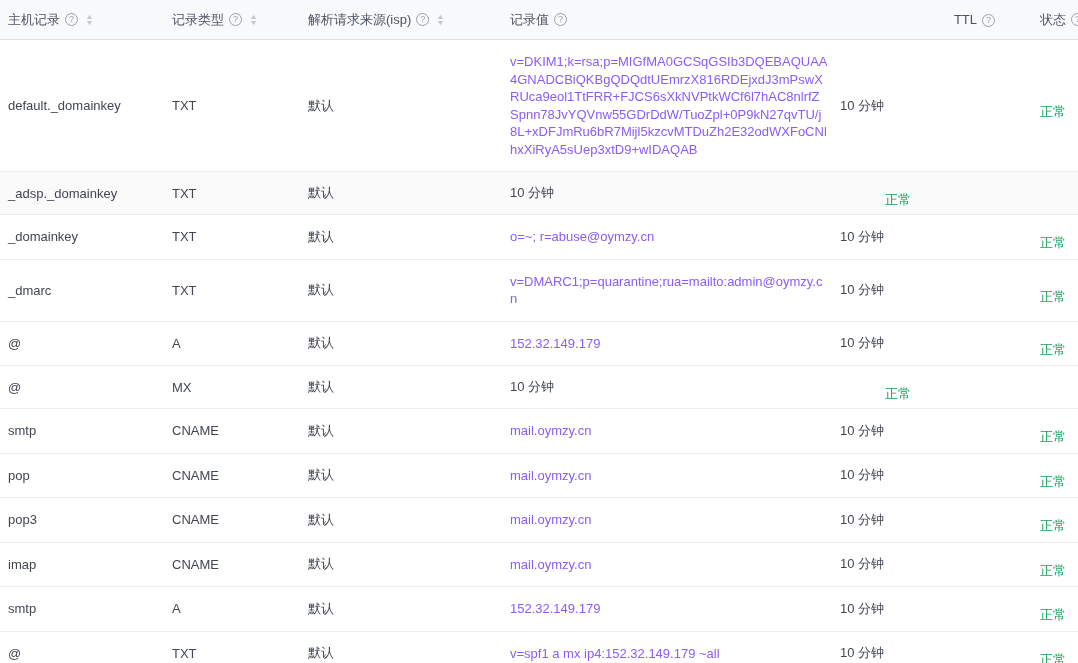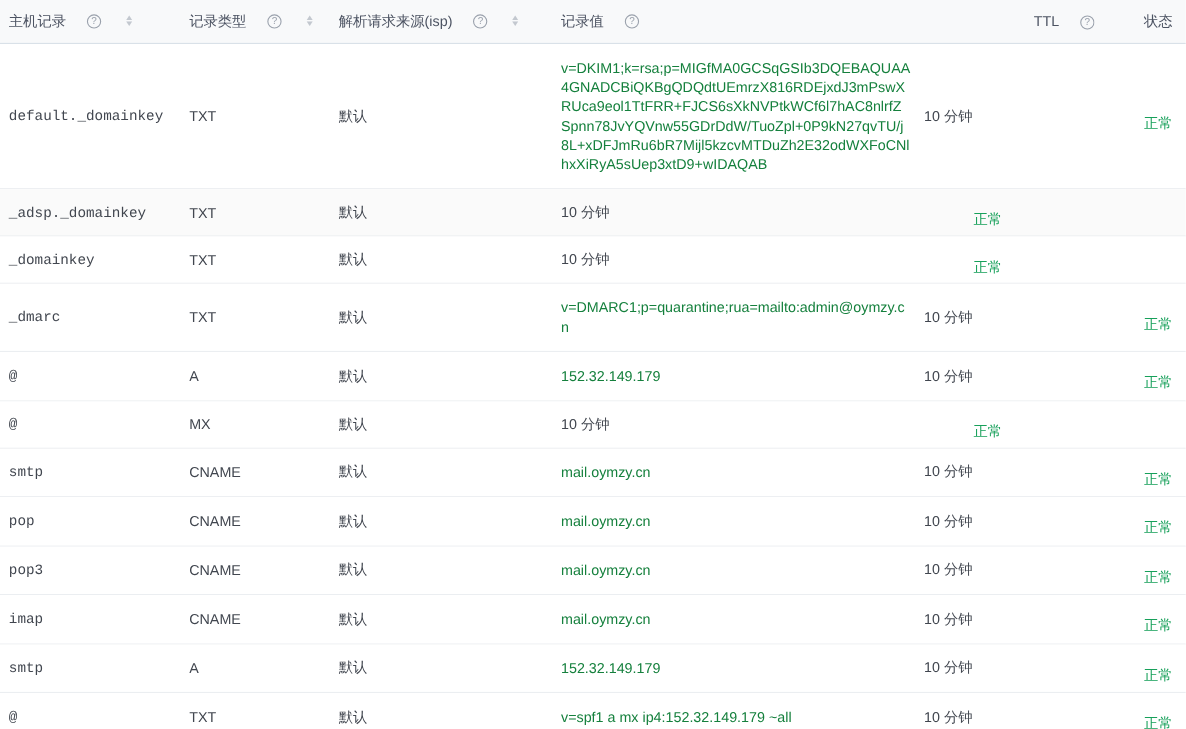--- a/index.html
+++ b/index.html
@@ -14,21 +14,21 @@
   .thead {
     display: grid;
     grid-template-columns: 172px 136px 202px 330px 155px 83px;
     height: 40px;
     align-items: center;
     background: #f8f9fa;
     border-bottom: 1px solid #d9e1e8;
     font-size: 13px;
     color: #4c5362;
   }
-  .th { display: flex; align-items: center; gap: 19px; white-space: nowrap; overflow: hidden; }
+  .th { display: flex; align-items: center; gap: 5px; white-space: nowrap; overflow: hidden; }
   .th.c-host { padding-left: 8px; }
   .th.c-ttl { justify-content: flex-end; align-items: flex-end; }
   .th.c-status { padding-left: 45px; }
 
   .help {
     display: inline-flex; align-items: center; justify-content: center;
     width: 13px; height: 13px; flex: 0 0 13px;
     border: 1px solid #9aa1ac; border-radius: 50%;
     font-size: 9px; line-height: 1; color: #9aa1ac;
     cursor: pointer;
@@ -48,26 +48,26 @@
     grid-template-columns: 172px 136px 202px 330px 155px 83px;
     align-items: center;
     border-bottom: 1px solid #ebeef1;
     font-size: 13px;
     color: #41464f;
     min-height: 43px;
     background: #ffffff;
   }
   .row.hovered { background: #fafafa; }
   .cell { overflow: hidden; }
-  .cell.c-host { padding-left: 8px; font-family: Liberation Mono, monospace; }
+  .cell.c-host { padding-left: 8px; }
   .cell.c-value {
     word-break: break-all;
     line-height: 17.5px;
     padding: 13px 12px 13px 0;
-    color: #15803d;
+    color: #8b5cf6;
   }
   .cell.c-ttl { }
   .cell.c-status { padding-left: 45px; margin-top: 13px; }
   .status { text-decoration: none; cursor: pointer; white-space: nowrap; }
 </style>
 </head>
 <body>
 
 <div class="dns-table">
 
@@ -124,20 +124,21 @@
     <div class="cell c-type">TXT</div>
     <div class="cell c-isp">默认</div>
     <div class="cell c-ttl">10 分钟</div>
     <div class="cell c-status"><span class="status" style="color: rgb(23, 160, 90);">正常</span></div>
   </div>
 
   <div class="row">
     <div class="cell c-host">_domainkey</div>
     <div class="cell c-type">TXT</div>
     <div class="cell c-isp">默认</div>
+    <div class="cell c-value">o=~; r=abuse@oymzy.cn</div>
     <div class="cell c-ttl">10 分钟</div>
     <div class="cell c-status"><span class="status" style="color: rgb(23, 160, 90);">正常</span></div>
   </div>
 
   <div class="row">
     <div class="cell c-host">_dmarc</div>
     <div class="cell c-type">TXT</div>
     <div class="cell c-isp">默认</div>
     <div class="cell c-value">v=DMARC1;p=quarantine;rua=mailto:admin@oymzy.cn</div>
     <div class="cell c-ttl">10 分钟</div>

